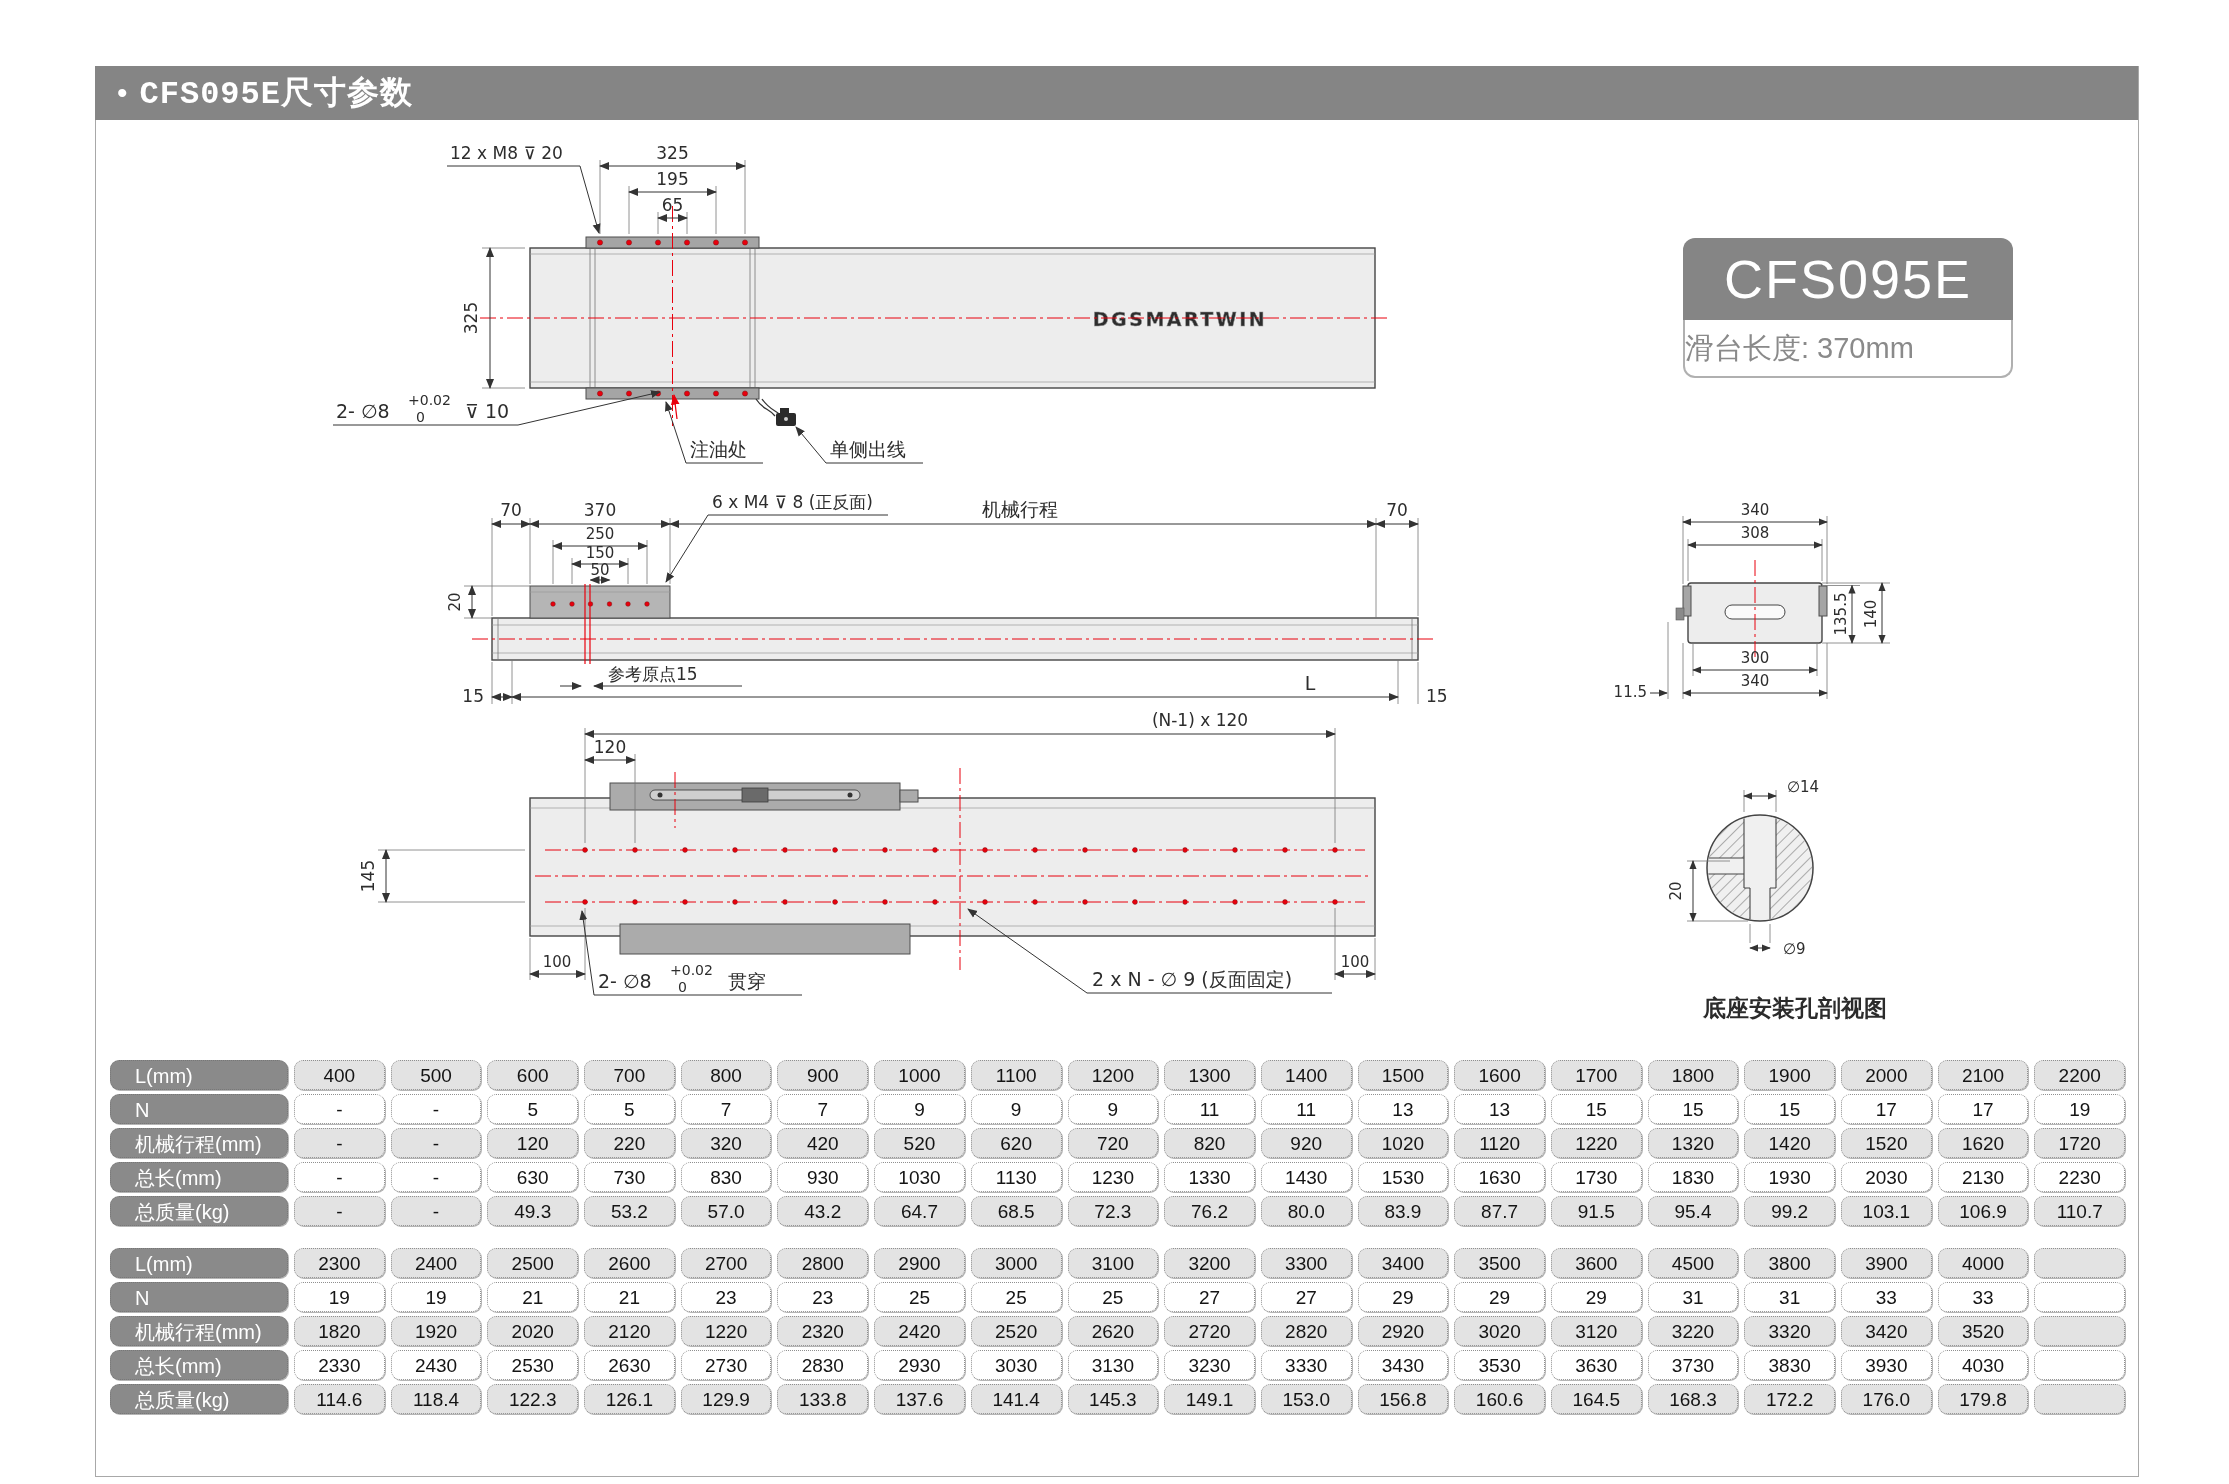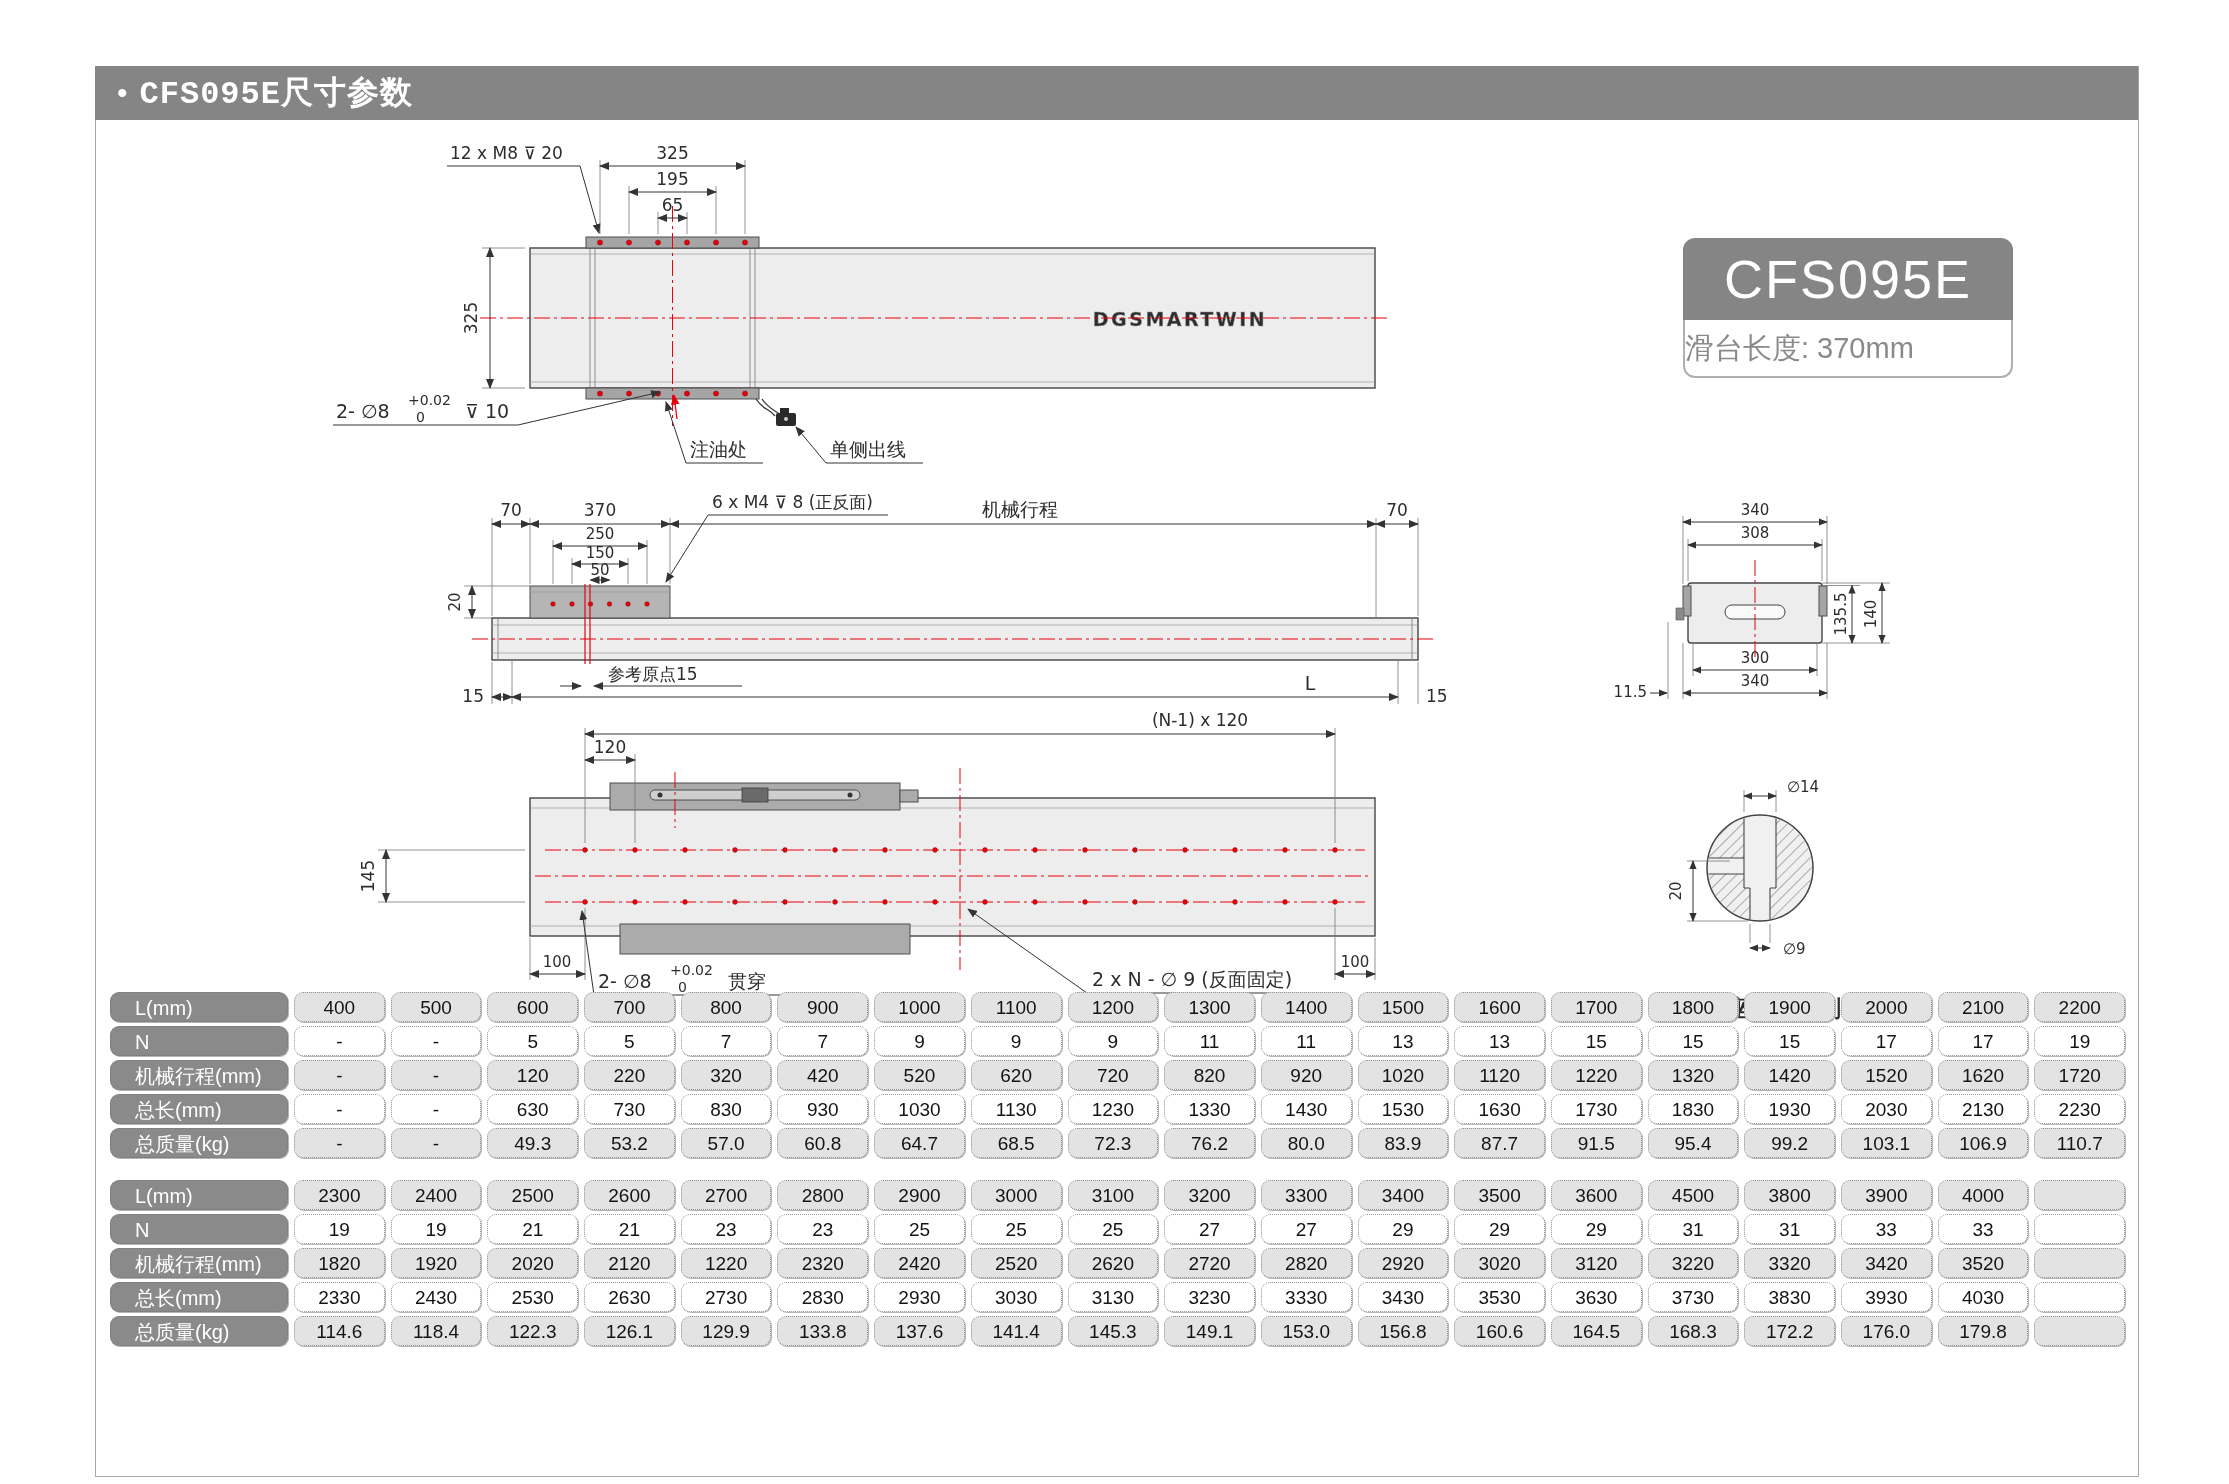--- a/index.html
+++ b/index.html
@@ -19,21 +19,21 @@
   .thin{stroke:#999;stroke-width:0.7;}
   .cl{stroke:#e8000d;stroke-width:1;stroke-dasharray:16 4 3 4;fill:none;}
   .rs{stroke:#e8000d;stroke-width:1.2;fill:none;}
   .lbl{font-family:"DejaVu Sans",sans-serif;font-size:17px;fill:#2d2d2d;}
   .lbl2{font-family:"DejaVu Sans",sans-serif;font-size:19px;fill:#2d2d2d;}
   .lbls{font-family:"DejaVu Sans",sans-serif;font-size:14px;fill:#2d2d2d;}
   .lblxs{font-family:"DejaVu Sans",sans-serif;font-size:15px;fill:#2d2d2d;}
   .ul{stroke:#333;stroke-width:1;}
   .dot{fill:#e8000d;stroke:#7a1010;stroke-width:0.5;}
   
-  .tables{position:absolute;left:110px;top:992px;width:2015px;}
+  .tables{position:absolute;left:110px;top:1060px;width:2015px;}
   .tbl{width:100%;}
   .tbl2{margin-top:22px;}
   .trow{display:flex;gap:6px;margin-bottom:4px;}
   .th{flex:0 0 178px;background:#8a8a8a;color:#fff;border:1px dotted #777;border-radius:9px;height:30px;line-height:30px;font-size:20px;padding-left:24px;box-sizing:border-box;box-shadow:1px 1px 0 #b5b5b5;}
   .td{flex:1;height:30px;line-height:30px;border-radius:9px;text-align:center;font-size:19px;color:#141414;border:1px dotted #8f8f8f;box-shadow:1px 1px 0 #b5b5b5;box-sizing:border-box;}
   .g{background:#e3e3e3;}
   .w{background:#ffffff;}
 </style>
 </head>
 <body>
@@ -488,21 +488,21 @@
         <div class="td w">2130</div>
         <div class="td w">2230</div>
       </div>
       <div class="trow">
         <div class="th">总质量(kg)</div>
         <div class="td g">-</div>
         <div class="td g">-</div>
         <div class="td g">49.3</div>
         <div class="td g">53.2</div>
         <div class="td g">57.0</div>
-        <div class="td g">60.8</div>
+        <div class="td g">43.2</div>
         <div class="td g">64.7</div>
         <div class="td g">68.5</div>
         <div class="td g">72.3</div>
         <div class="td g">76.2</div>
         <div class="td g">80.0</div>
         <div class="td g">83.9</div>
         <div class="td g">87.7</div>
         <div class="td g">91.5</div>
         <div class="td g">95.4</div>
         <div class="td g">99.2</div>

